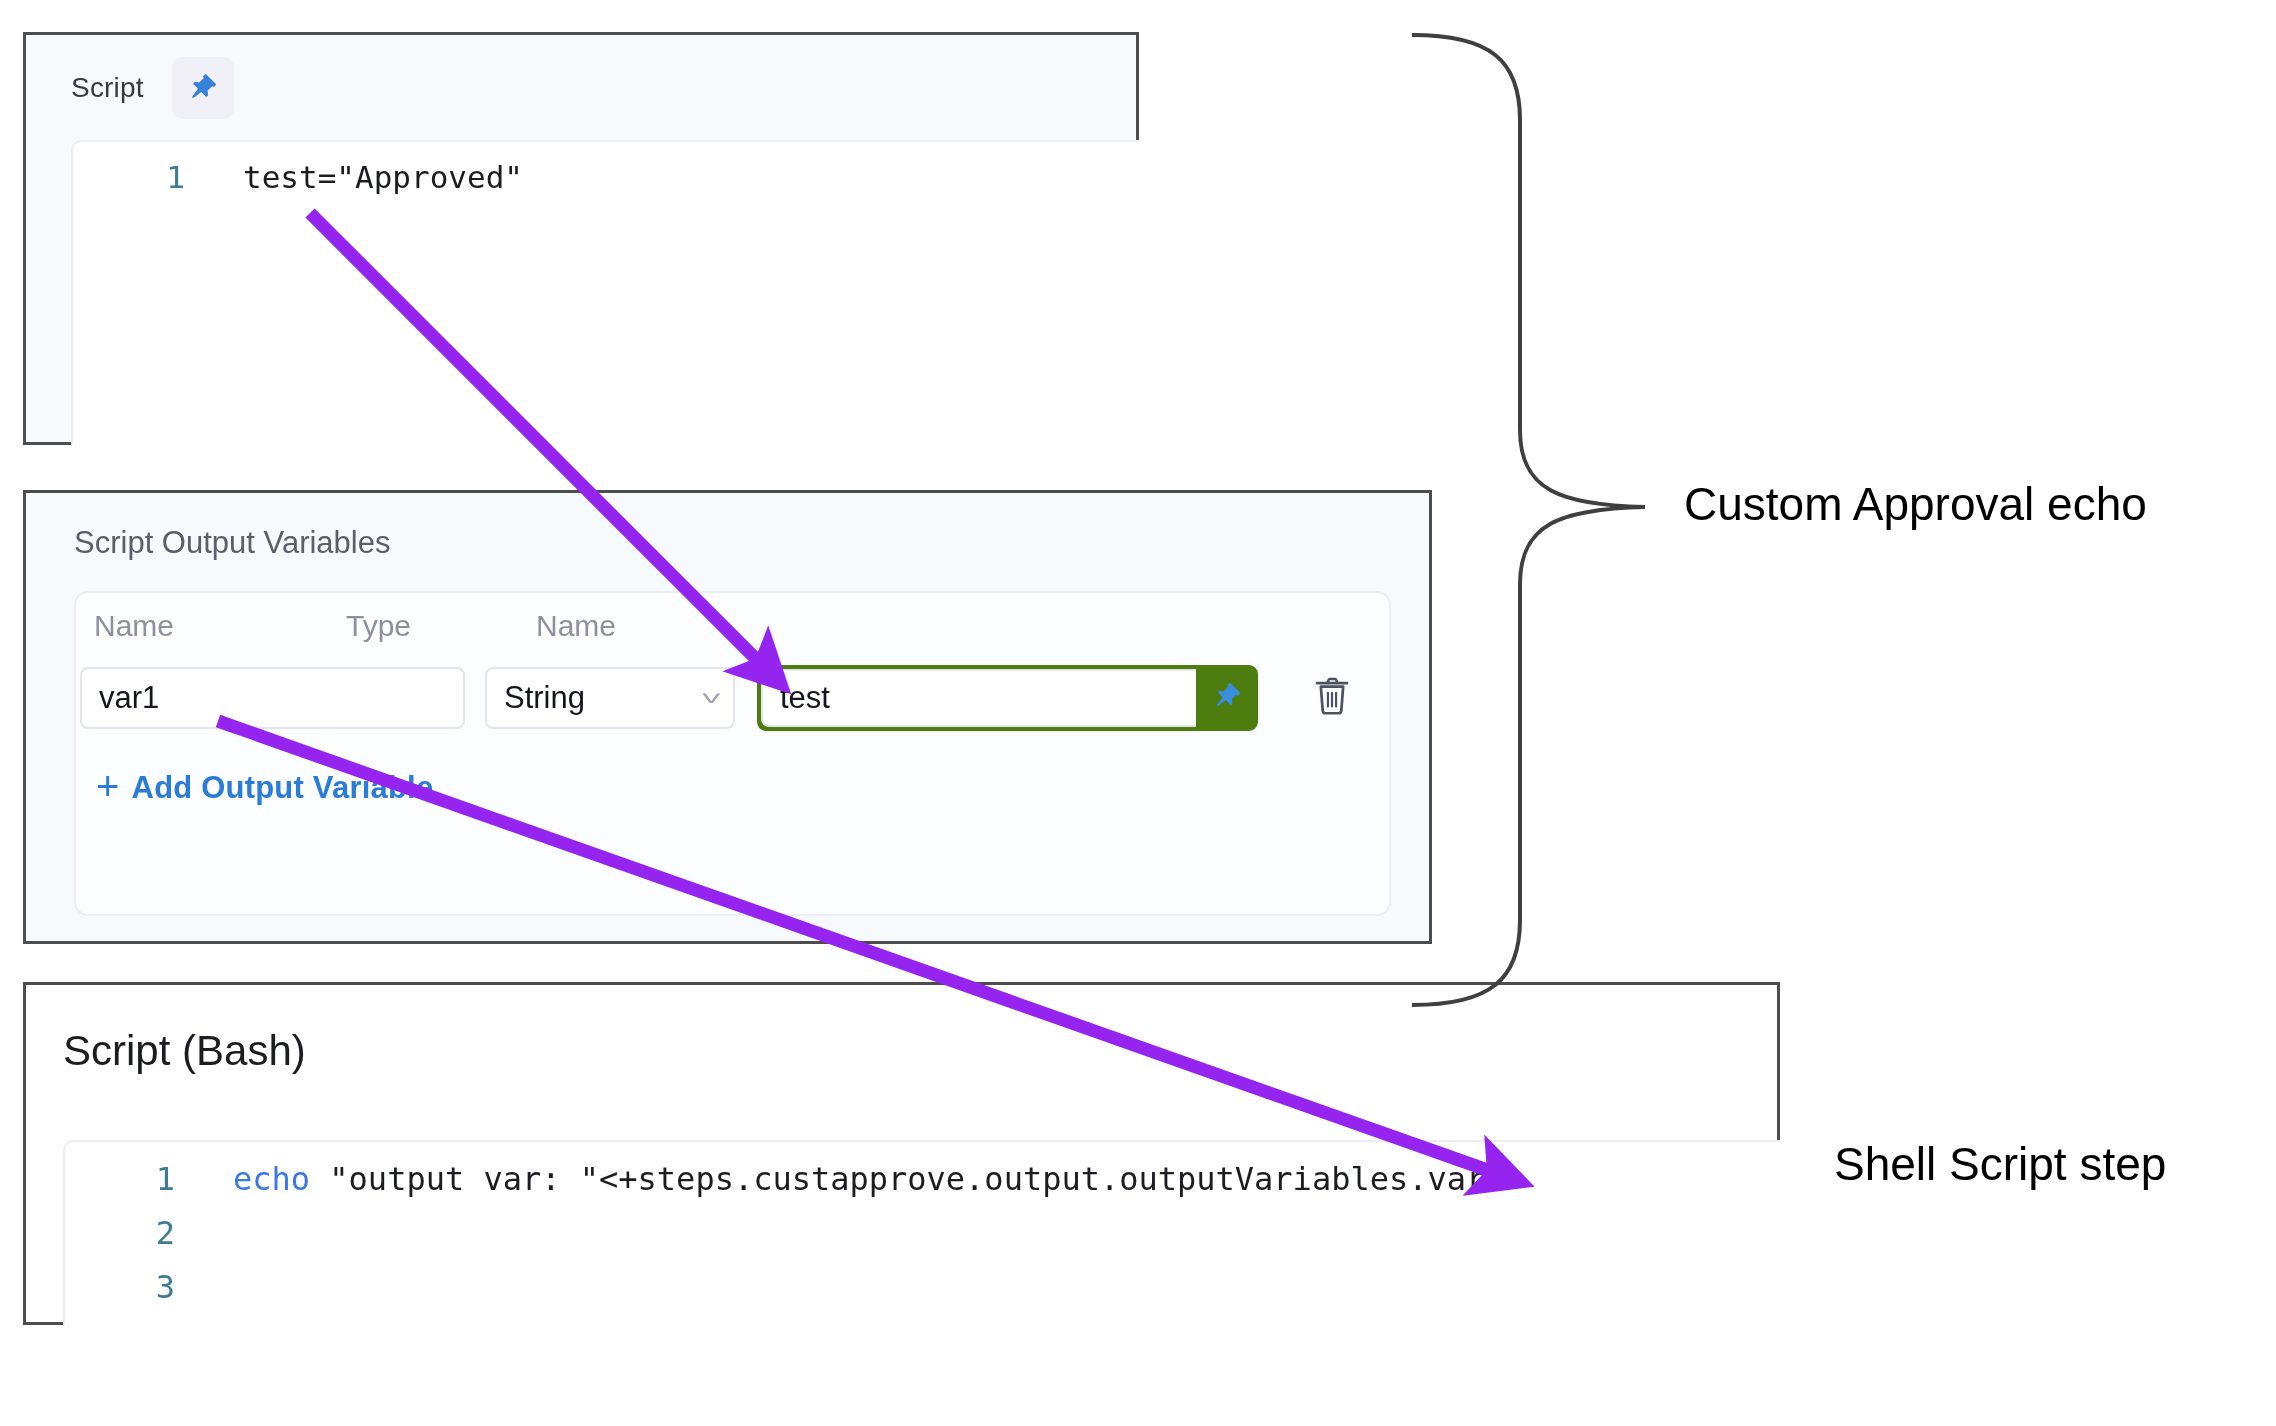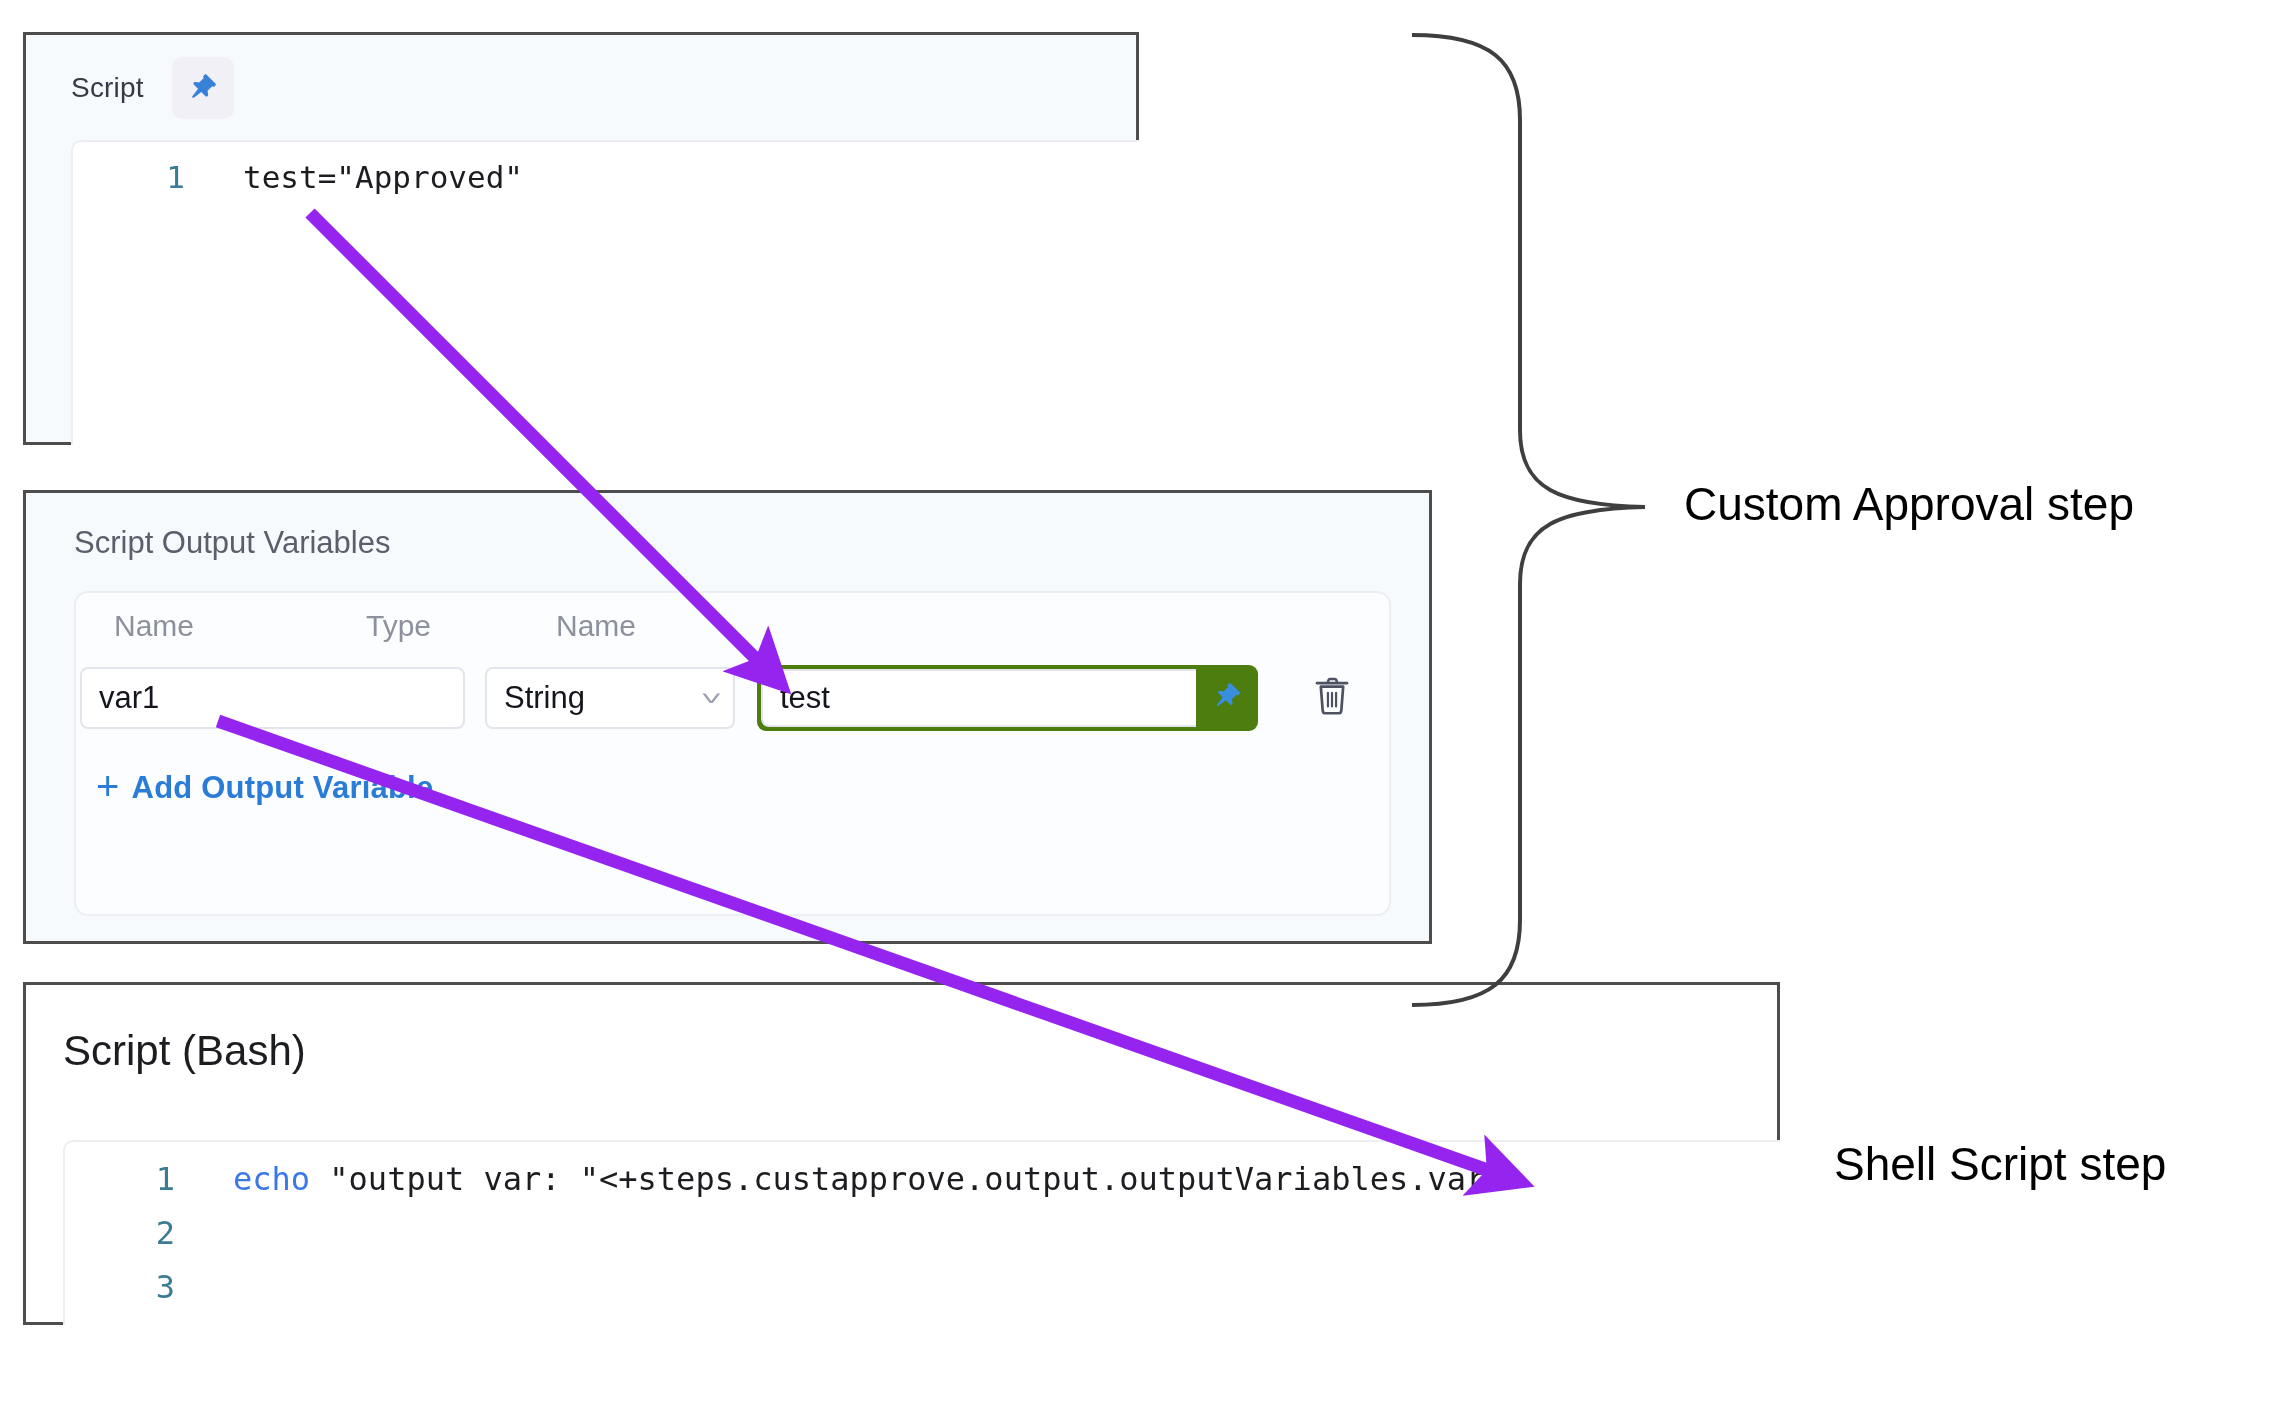--- a/index.html
+++ b/index.html
@@ -116,21 +116,20 @@
     background: #fbfdfe;
   }
   .var-labels {
     position: absolute;
     left: 18px;
     top: 16px;
     right: 0;
     display: flex;
     font-size: 30px;
     color: #8d919d;
-    margin-left: 20px;
   }
   .var-labels .lbl-name  { width: 252px; }
   .var-labels .lbl-type  { width: 190px; }
   .var-labels .lbl-value { width: 200px; }
 
   .var-row {
     position: absolute;
     left: 4px;
     top: 72px;
     right: 14px;
@@ -369,15 +368,15 @@
            C 1520,490 1560,505 1645,507
            C 1560,509 1520,524 1520,584
            L 1520,920
            C 1520,980 1490,1005 1412,1005" fill="none" stroke="#3f3f3f" stroke-width="4"></path>
 
   <line x1="310" y1="213" x2="760" y2="663" stroke="#9624ef" stroke-width="13" marker-end="url(#arrowhead)"></line>
 
   <line x1="218" y1="721" x2="1493" y2="1172" stroke="#9624ef" stroke-width="13" marker-end="url(#arrowhead)"></line>
 </svg>
 
-<div class="annot-label" id="label-custom-approval">Custom Approval step</div>
+<div class="annot-label" id="label-custom-approval">Custom Approval echo</div>
 
 <div class="annot-label" id="label-shell-script">Shell Script step</div>
 
 </body></html>

